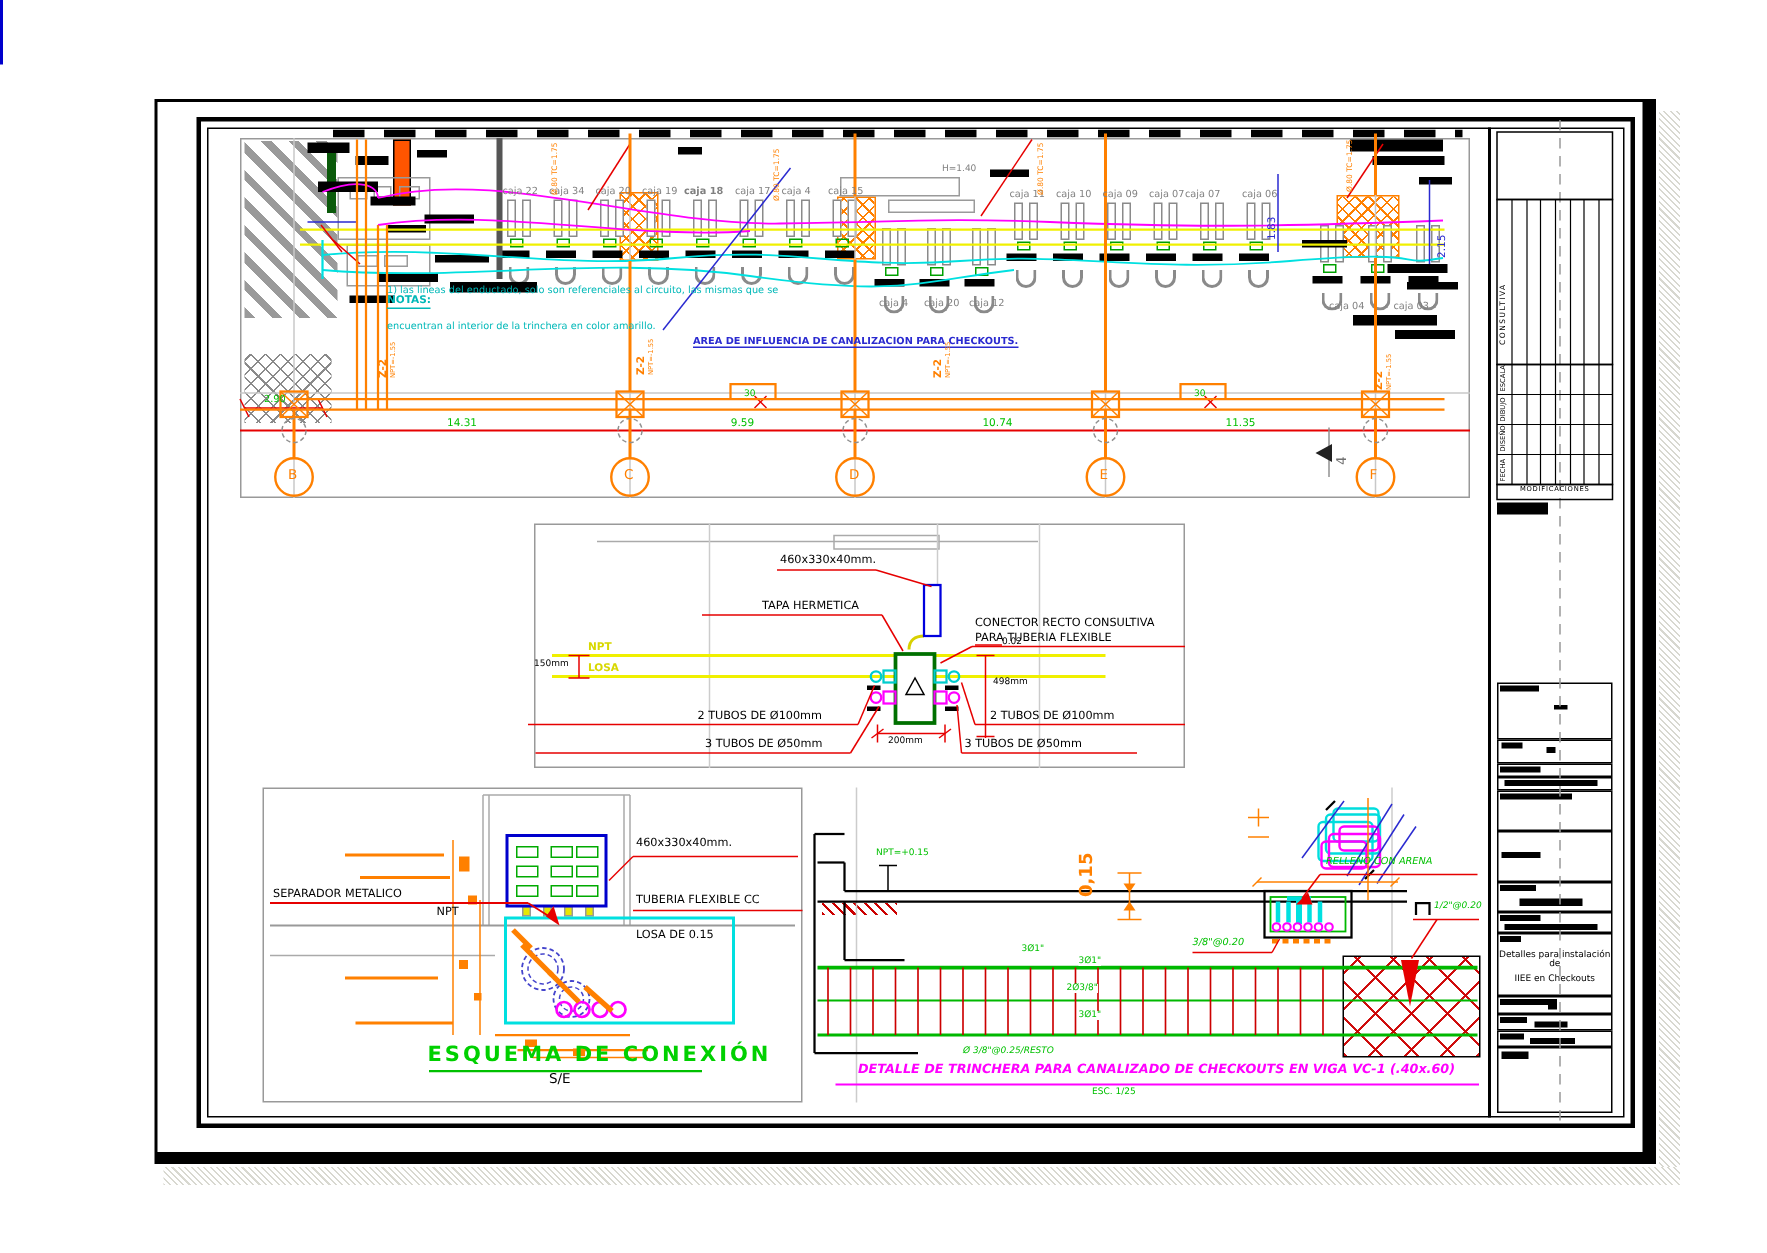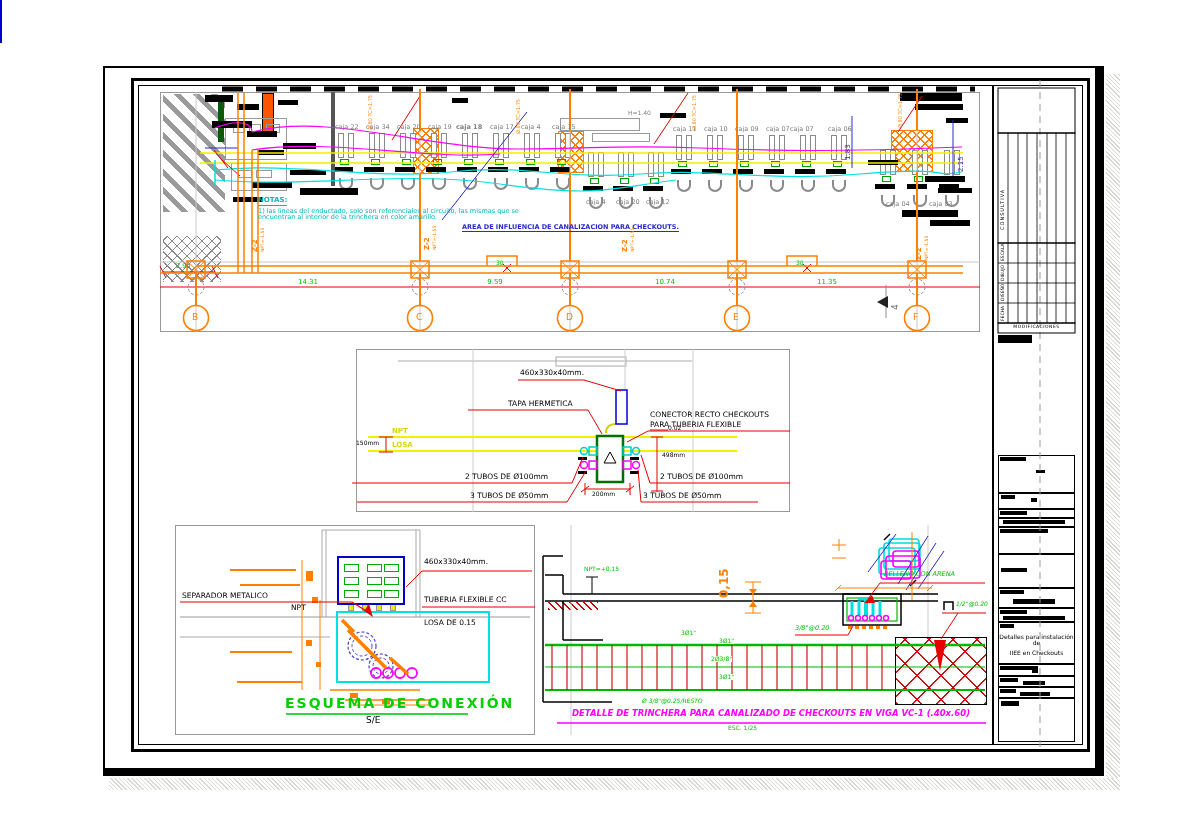--- a/index.html
+++ b/index.html
@@ -518,34 +518,34 @@
       <line x1="1047" y1="133" x2="1047" y2="323" stroke="#000" stroke-width="0.8"></line>
       <line x1="1056" y1="133" x2="1056" y2="323" stroke="#000" stroke-width="0.8"></line>
       <line x1="1066" y1="133" x2="1066" y2="323" stroke="#000" stroke-width="0.8"></line>
       <line x1="998" y1="263" x2="1075" y2="263" stroke="#000" stroke-width="0.8"></line>
       <line x1="998" y1="283" x2="1075" y2="283" stroke="#000" stroke-width="0.8"></line>
       <line x1="998" y1="303" x2="1075" y2="303" stroke="#000" stroke-width="0.8"></line>
     </svg>
 
   <div id="labels">
     <div class="t" style="left:258px;top:197px;font-size:7px;font-weight:bold;color:#00b8b8;border-bottom:1px solid #00b8b8">NOTAS:</div>
-    <div class="t" style="left:258px;top:208px;font-size:6.5px;color:#00b8b8">1) las lineas del enductado, solo son referenciales al circuito, las mismas que se</div>
+    <div class="t" style="left:258px;top:190px;font-size:6.5px;color:#00b8b8">1) las lineas del enductado, solo son referenciales al circuito, las mismas que se</div>
     <div class="t" style="left:258px;top:214px;font-size:6.5px;color:#00b8b8">encuentran al interior de la trinchera en color amarillo.</div>
     <div class="t" style="left:462px;top:224px;font-size:6.5px;font-weight:bold;color:#2a2ad0;border-bottom:1px solid #2a2ad0">AREA DE INFLUENCIA DE CANALIZACION PARA CHECKOUTS.</div>
     <div class="t" style="left:628px;top:110px;font-size:6px;color:#808080">H=1.40</div>
     <div class="t" style="left:176px;top:263px;font-size:6.5px;color:#00c000">2.90</div>
     <div class="t rot" style="left:845px;top:160px;font-size:7px;color:#2a2ad0">1.83</div>
     <div class="t rot" style="left:958px;top:172px;font-size:7px;color:#2a2ad0">2.15</div>
     <div class="t" style="left:496px;top:260px;font-size:6px;color:#00c000">30</div>
     <div class="t" style="left:796px;top:260px;font-size:6px;color:#00c000">30</div>
     <div class="t rot" style="left:891px;top:310px;font-size:9px;color:#707070">4</div>
 
     <div class="t" style="left:520px;top:369px;font-size:7.5px">460x330x40mm.</div>
     <div class="t" style="left:508px;top:400px;font-size:7.5px">TAPA HERMETICA</div>
-    <div class="t" style="left:650px;top:411px;font-size:7.5px">CONECTOR RECTO CHECKOUTS</div>
+    <div class="t" style="left:650px;top:411px;font-size:7.5px">CONECTOR RECTO CONSULTIVA</div>
     <div class="t" style="left:650px;top:421px;font-size:7.5px">PARA TUBERIA FLEXIBLE</div>
     <div class="t" style="left:392px;top:428px;font-size:7px;font-weight:bold;color:#d8d800">NPT</div>
     <div class="t" style="left:392px;top:442px;font-size:7px;font-weight:bold;color:#d8d800">LOSA</div>
     <div class="t" style="left:356px;top:440px;font-size:6px">150mm</div>
     <div class="t" style="left:668px;top:425px;font-size:6px">0.02</div>
     <div class="t" style="left:662px;top:452px;font-size:6px">498mm</div>
     <div class="t" style="left:465px;top:473px;font-size:7.5px">2 TUBOS DE Ø100mm</div>
     <div class="t" style="left:660px;top:473px;font-size:7.5px">2 TUBOS DE Ø100mm</div>
     <div class="t" style="left:470px;top:492px;font-size:7.5px">3 TUBOS DE Ø50mm</div>
     <div class="t" style="left:643px;top:492px;font-size:7.5px">3 TUBOS DE Ø50mm</div>

